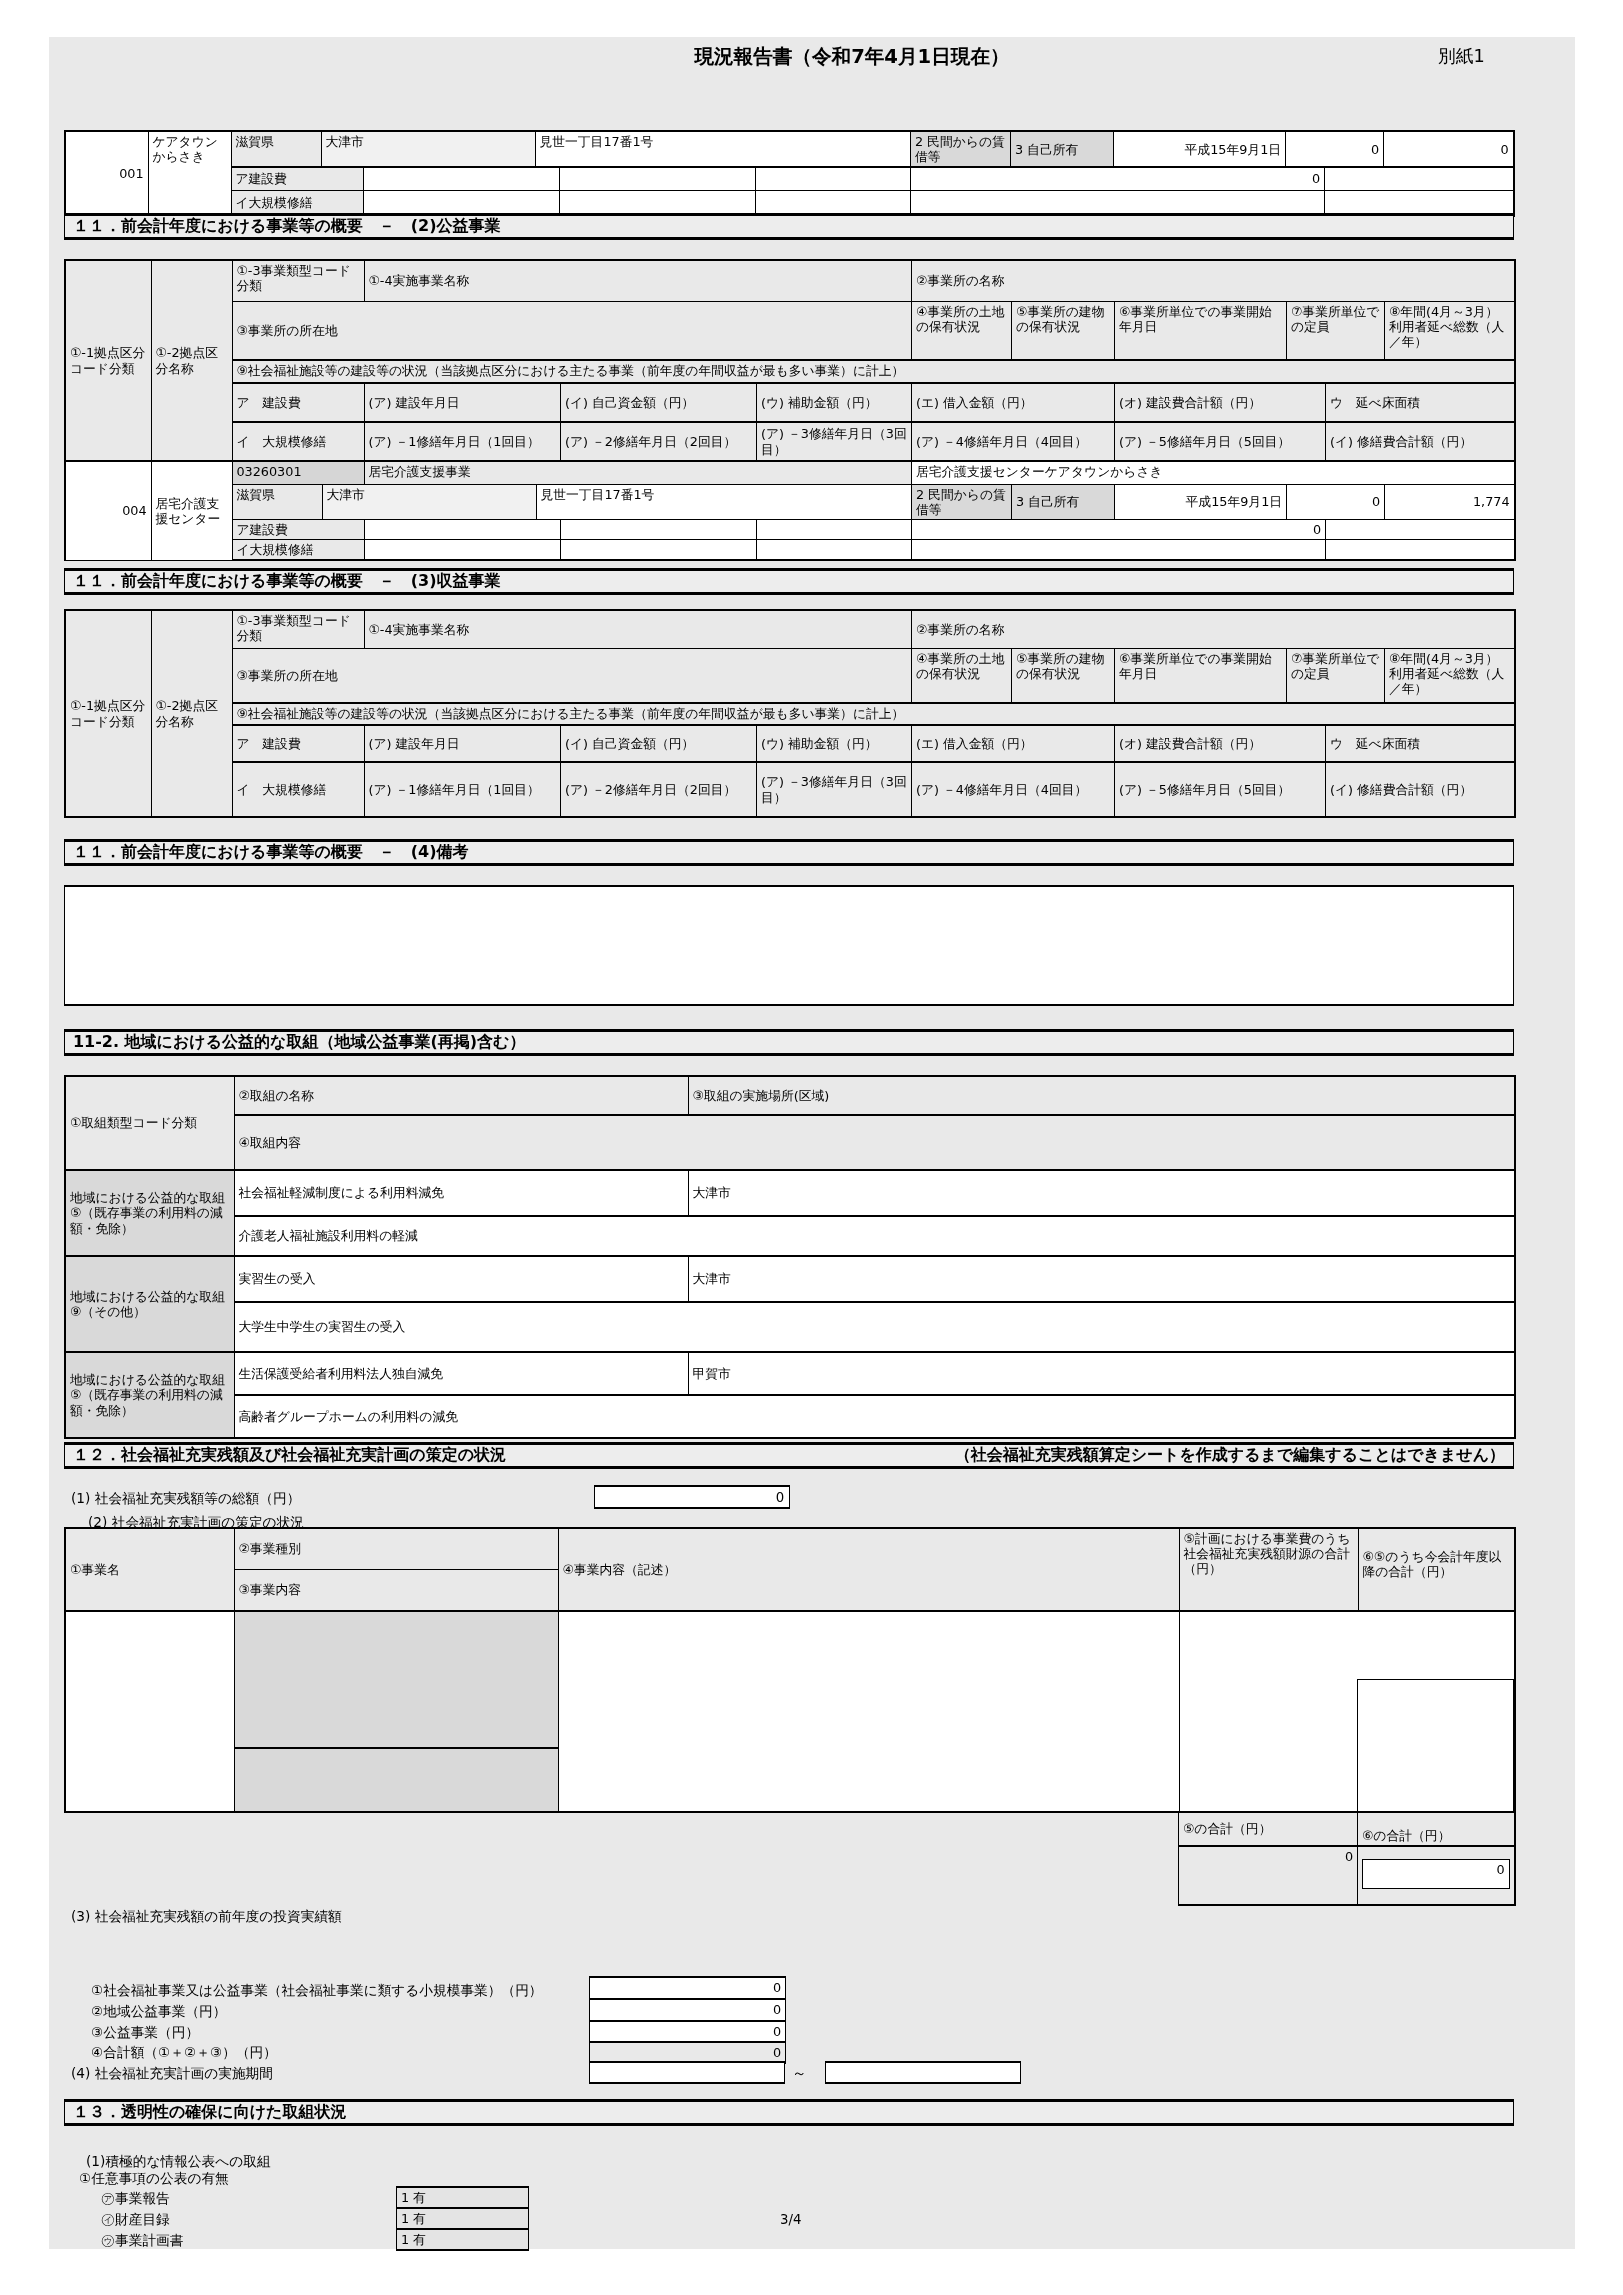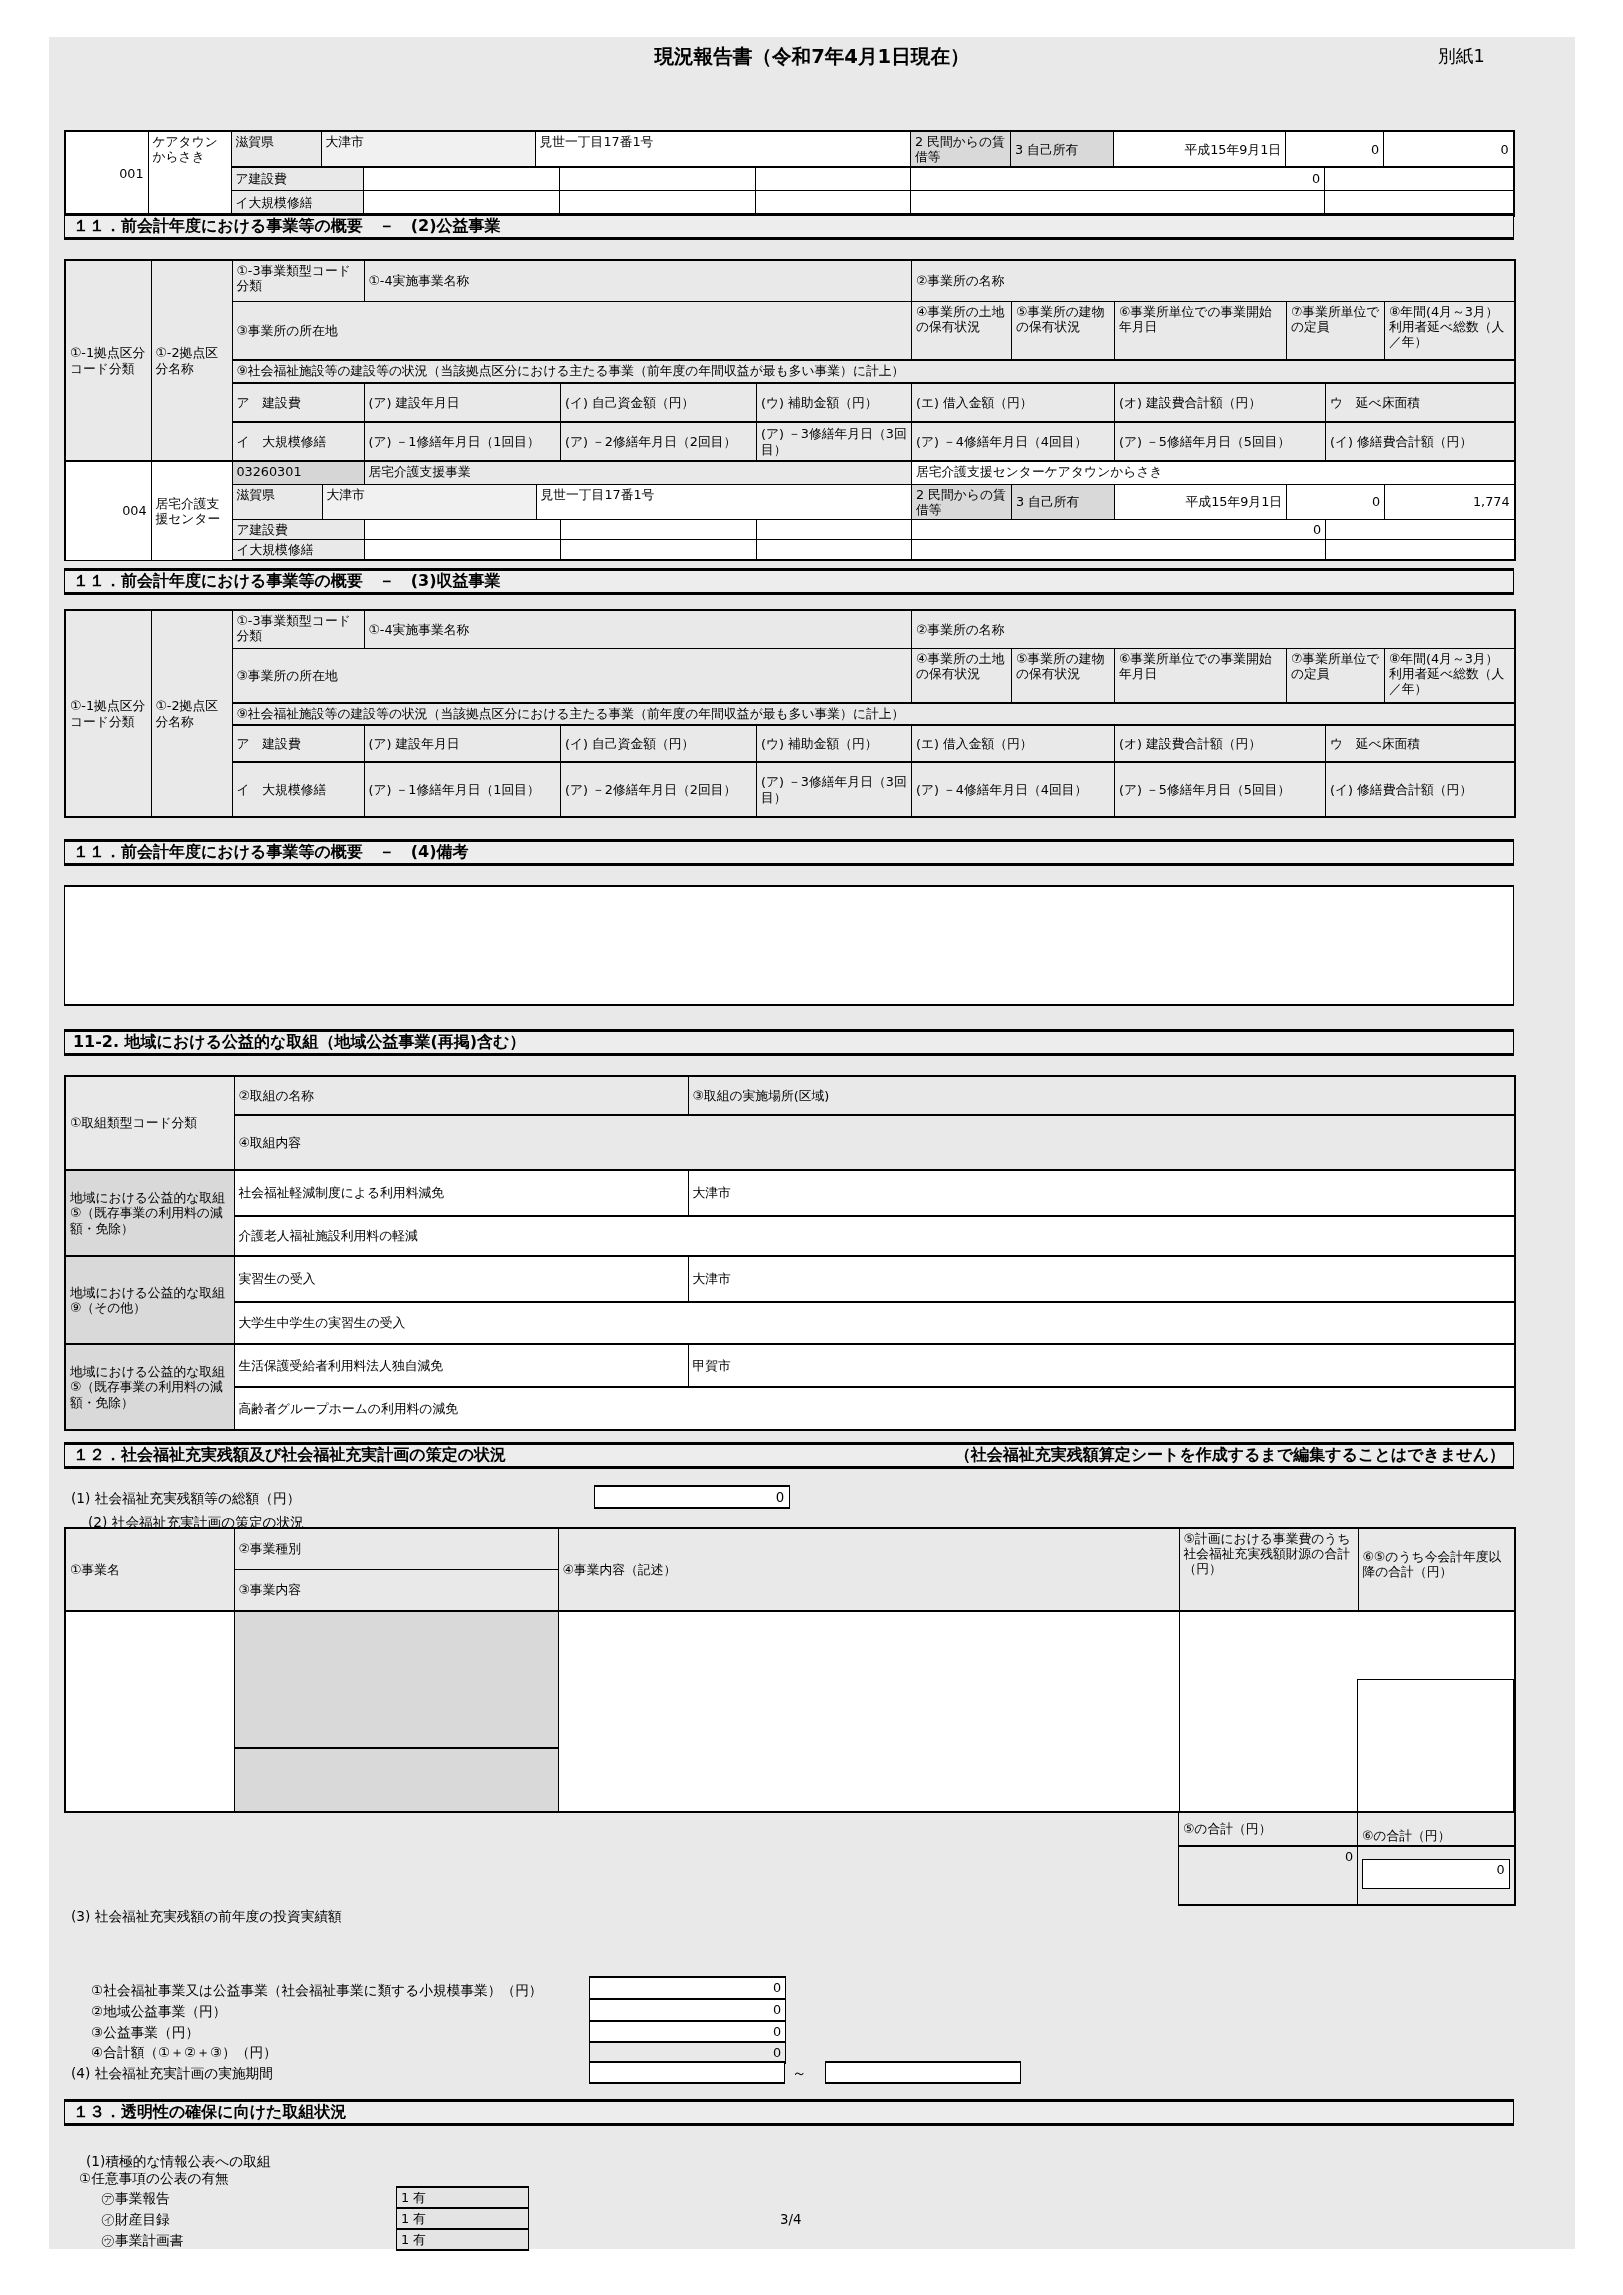--- a/index.html
+++ b/index.html
@@ -19,21 +19,21 @@
   .bt4{border-top-width:2px !important;} .bb4{border-bottom-width:2px !important;}
   .bt6{border-top-width:2.9px !important;} .bb6{border-bottom-width:2.9px !important;}
   .bt5{border-top-width:2.5px !important;} .bb5{border-bottom-width:2.5px !important;}
   .bl6{border-left-width:2.5px !important;margin-top:31px;} .br6{border-right-width:2.5px !important;}
   .small{font-size:10.3px;line-height:1.1;}
   .secbar{position:absolute;left:64px;width:1450px;height:26.5px;box-sizing:border-box;
           background:#ededed;border:1.5px solid #000;border-top-width:3.9px;border-bottom-width:3.9px;
           font-size:16px;font-weight:bold;display:flex;align-items:center;
           justify-content:space-between;padding:0 7.9px;white-space:nowrap;overflow:hidden;}
   .title{position:absolute;left:49px;top:43px;width:1526px;text-align:center;
-         font-size:19.6px;font-weight:bold;}
+         font-size:19.6px;font-weight:bold;padding-left:40px;}
   .sheetlabel{position:absolute;left:1438px;top:44px;font-size:17.7px;}
   .valbox{position:absolute;box-sizing:border-box;background:#fff;border:1.5px solid #000;
           border-top-width:2.5px;border-bottom-width:2.5px;font-size:13.3px;text-align:right;
           padding:2.9px 4.9px 0 4.9px;}
   .inset6{position:absolute;box-sizing:border-box;border:1.5px solid #000;background:transparent;}
   .inbox{box-sizing:border-box;border:1.5px solid #000;background:#fff;text-align:right;
          font-size:12.8px;padding:2px 3.9px;}
   .pagenum{position:absolute;left:780px;top:2212px;font-size:13.3px;}
 </style>
 </head>
@@ -278,21 +278,21 @@
   <td class="bt6 br6 bg-w vm">大津市</td>
 </tr>
 <tr style="height:40px">
   <td colspan="2" class="bg-w bt4 br6 vm">介護老人福祉施設利用料の軽減</td>
 </tr>
 <tr style="height:46px">
   <td rowspan="2" class="bt6 bl6 vm bg-dg">地域における公益的な取組⑨（その他）</td>
   <td class="bt6 bg-w vm">実習生の受入</td>
   <td class="bt6 br6 bg-w vm">大津市</td>
 </tr>
-<tr style="height:42px">
+<tr style="height:50px">
   <td colspan="2" class="bg-w bt4 br6 vm">大学生中学生の実習生の受入</td>
 </tr>
 <tr style="height:43px">
   <td rowspan="2" class="bt6 bl6 bb6 vm bg-dg">地域における公益的な取組⑤（既存事業の利用料の減額・免除）</td>
   <td class="bt6 bg-w vm">生活保護受給者利用料法人独自減免</td>
   <td class="bt6 br6 bg-w vm">甲賀市</td>
 </tr>
 <tr style="height:43px">
   <td colspan="2" class="bg-w bt4 bb6 br6 vm">高齢者グループホームの利用料の減免</td>
 </tr>

